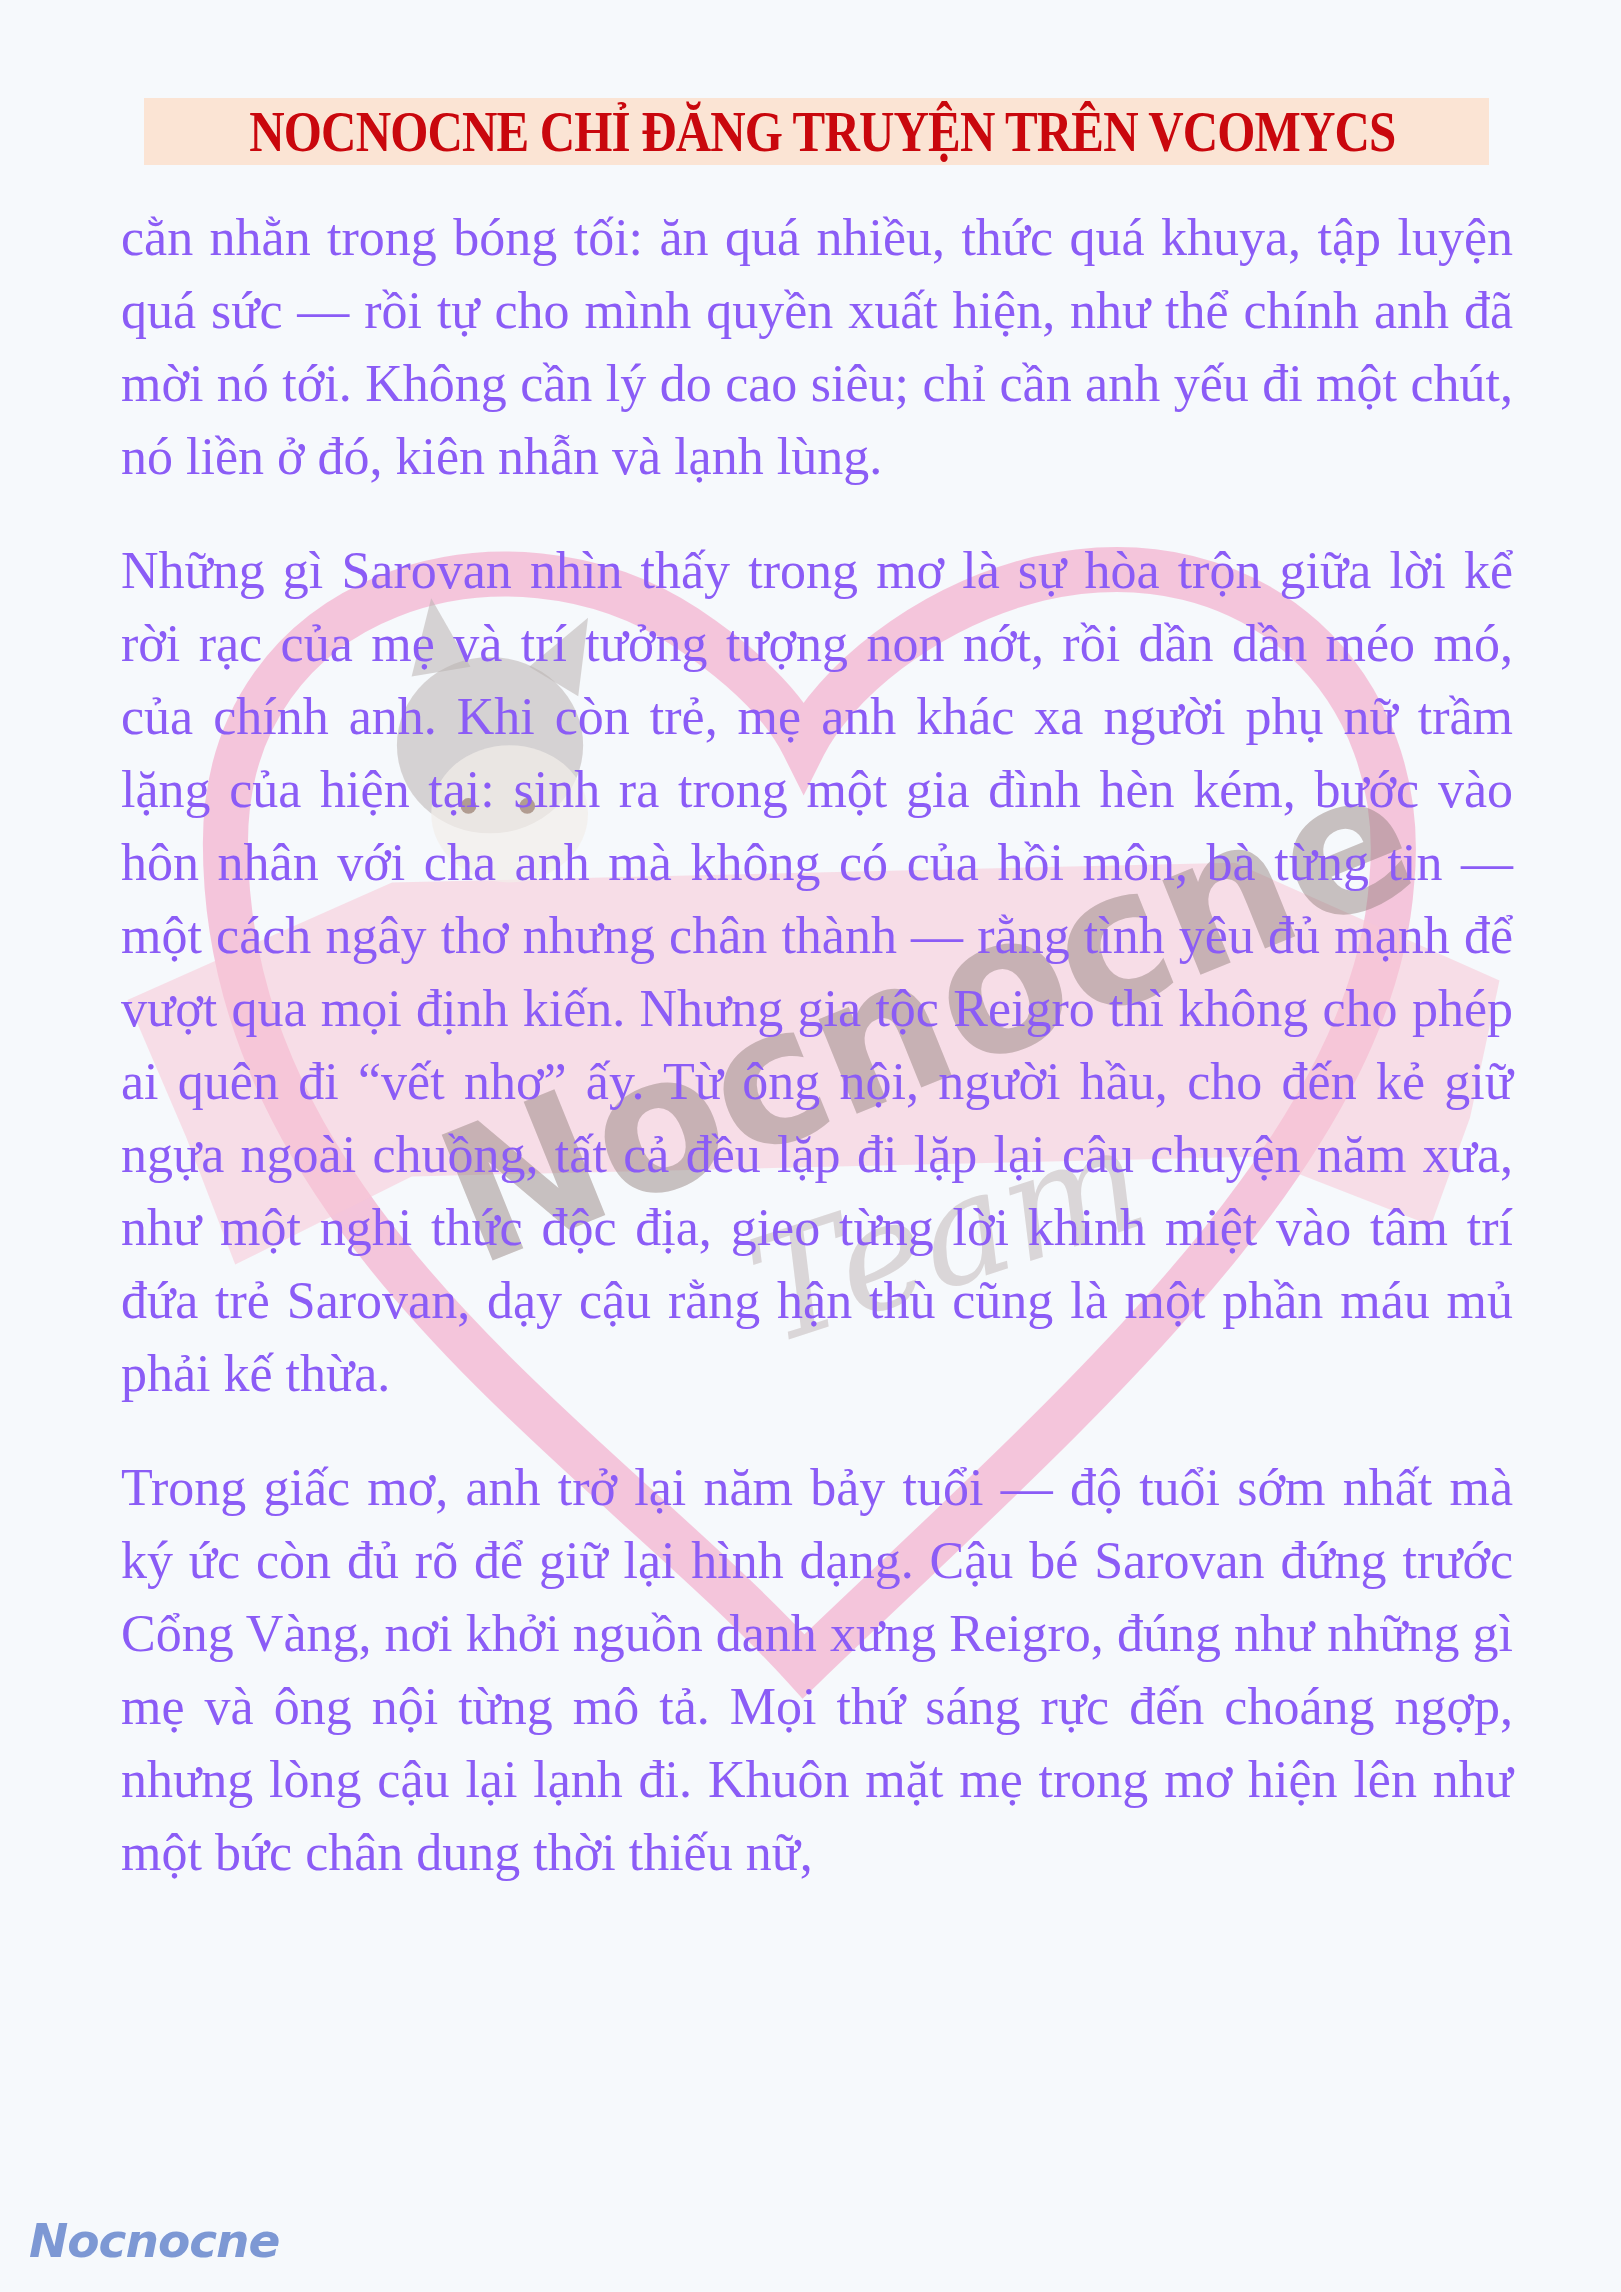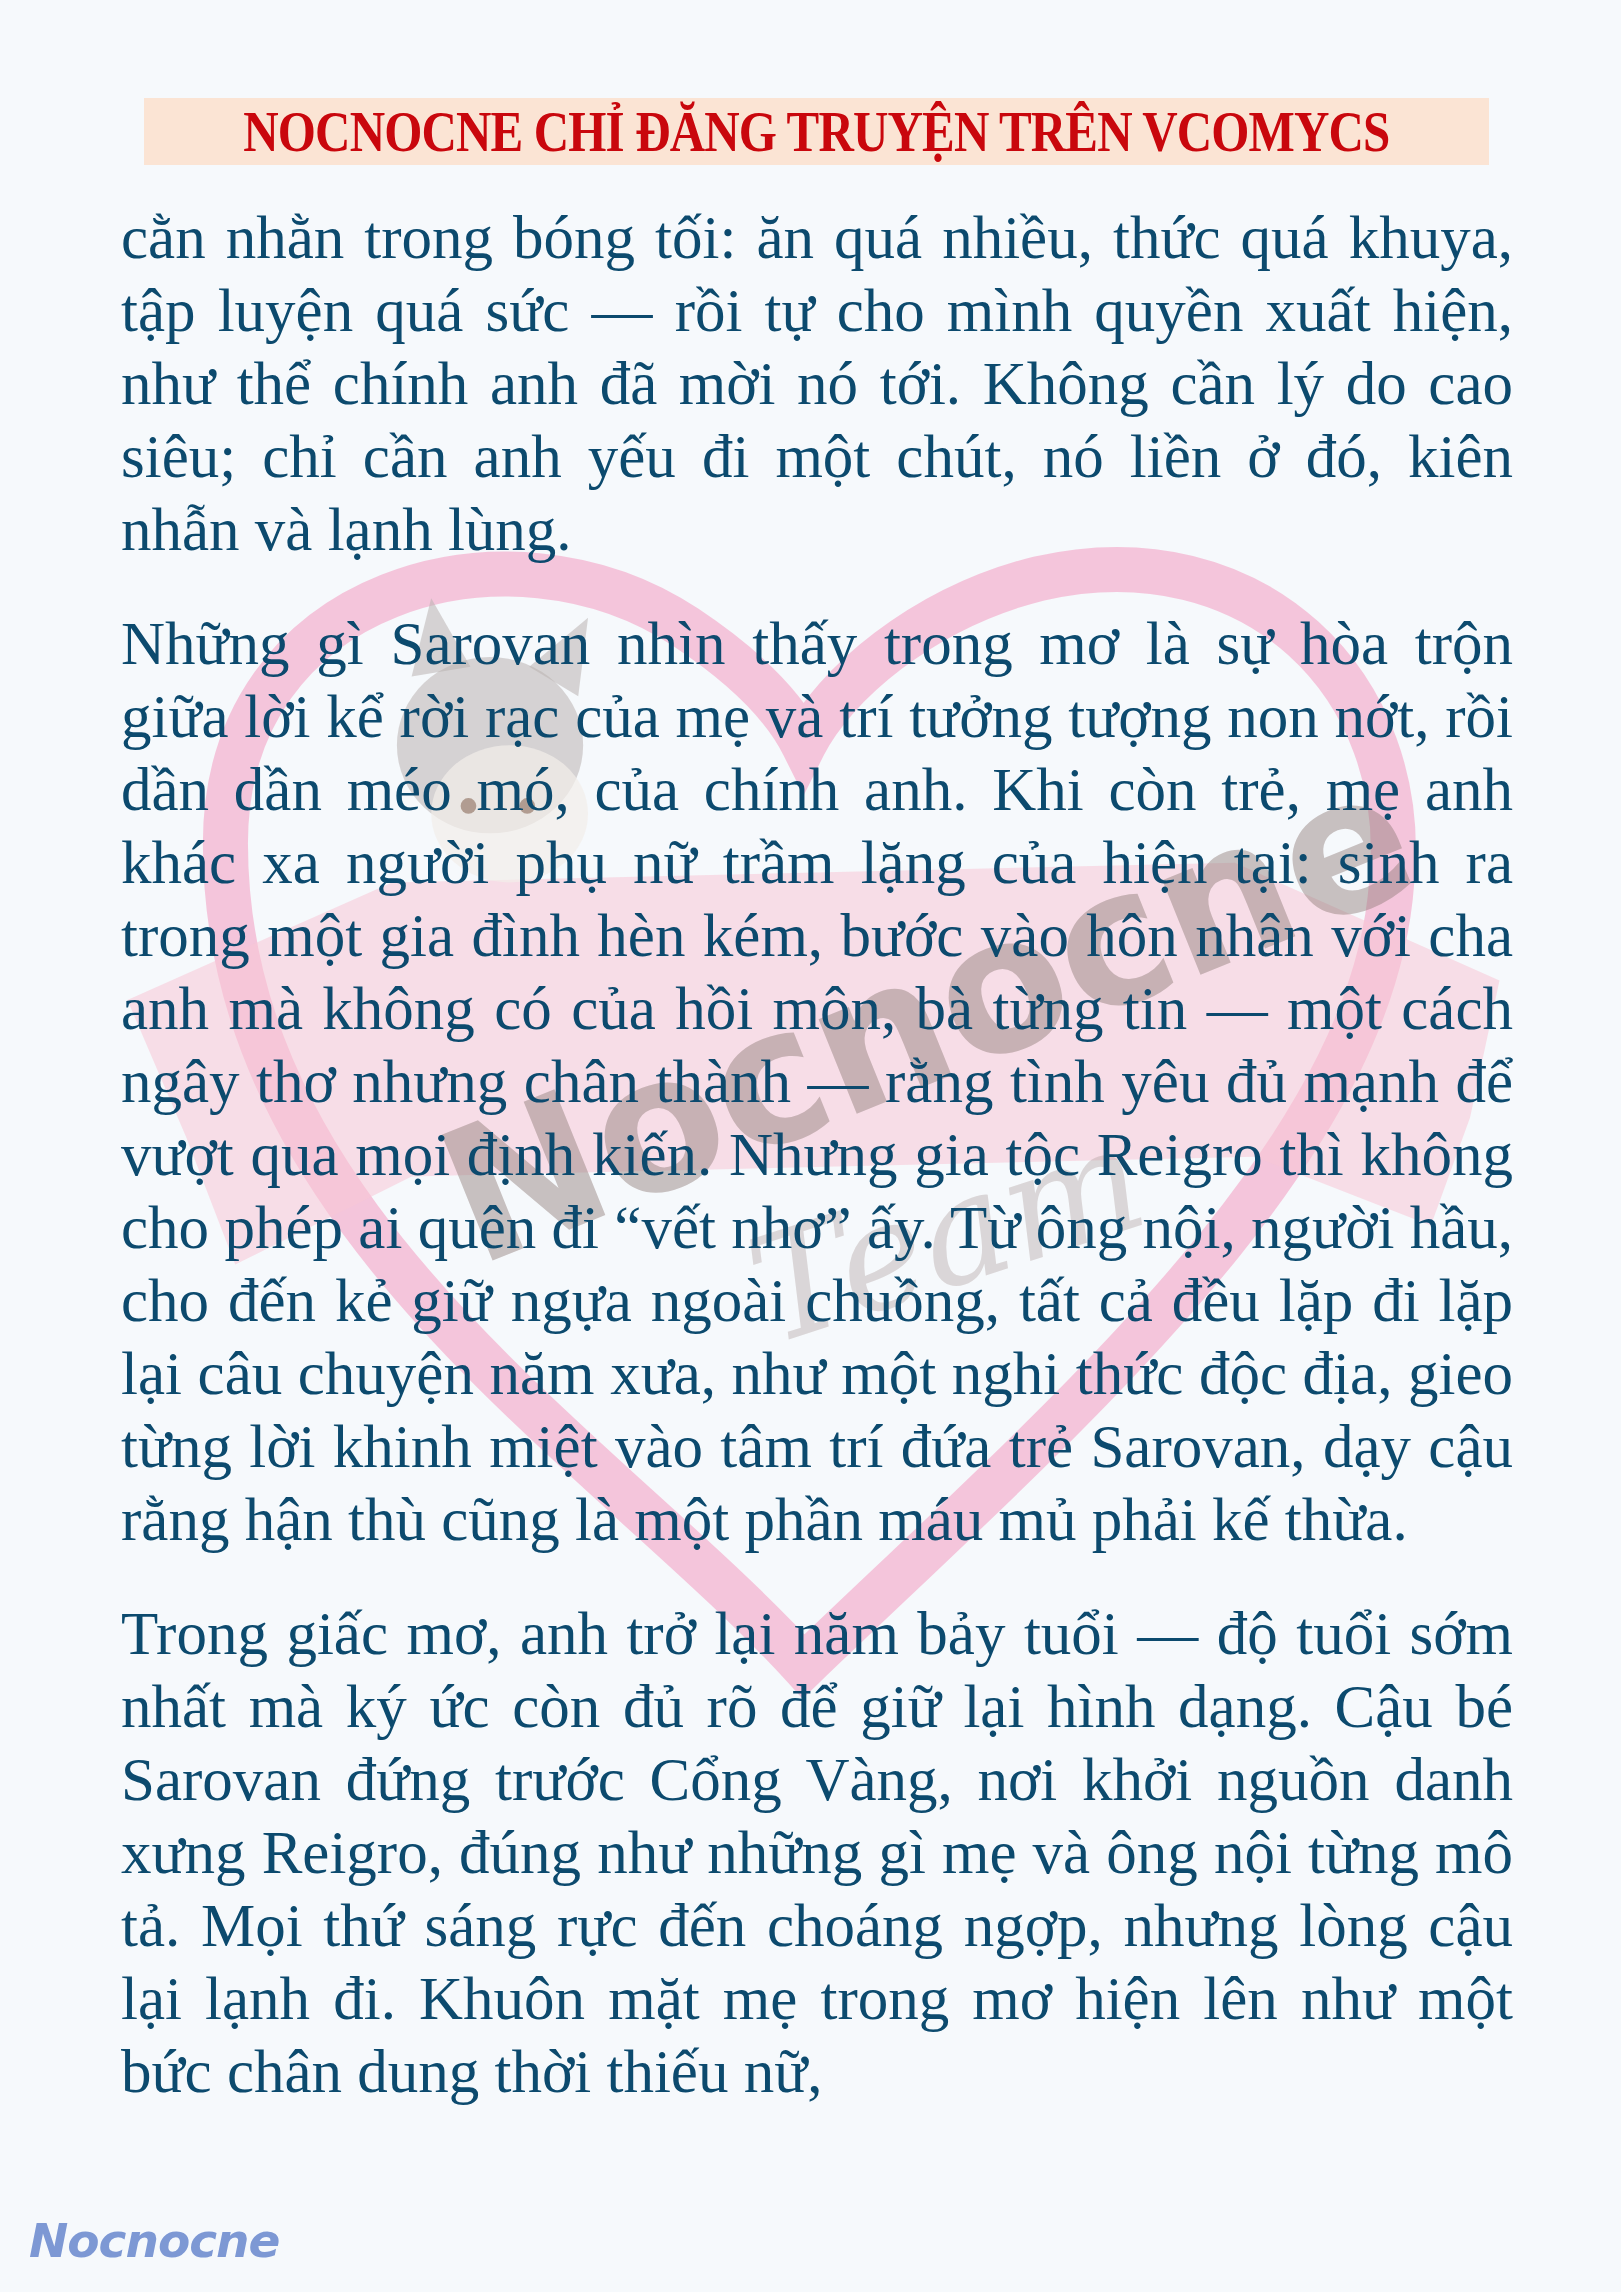--- a/index.html
+++ b/index.html
@@ -8,30 +8,30 @@
     background: #f6f9fc;
     font-family: "Liberation Serif", "DejaVu Serif", serif;
   }
   .watermark {
     position: absolute; left: 0; top: 0; width: 1621px; height: 2293px;
     pointer-events: none;
   }
   .banner {
     position: absolute; left: 144px; top: 98px; width: 1345px; height: 67px;
     background: #fbe4d4;
-    display: flex; align-items: center; justify-content: center;
+    display: flex; align-items: center; justify-content: flex-end;
   }
   .banner span {
     color: #c9070d; font-weight: bold; font-size: 57px; letter-spacing: -1px;
     font-family: "Liberation Serif", "DejaVu Serif", serif;
     transform: scaleX(0.86); transform-origin: center; white-space: nowrap;
   }
   .content {
     position: absolute; left: 121px; top: 201px; width: 1392px;
-    color: #0c4a6e; font-size: 61px; line-height: 73px;
+    color: #8b5cf6; font-size: 52px; line-height: 73px;
     text-align: justify;
   }
   .content p { margin: 0 0 41px 0; }
   .content p.first { margin-bottom: 41px; }
   .footer-logo {
     position: absolute; left: 29px; top: 2213px;
     font-family: "DejaVu Sans", sans-serif; font-style: italic; font-weight: bold;
     font-size: 47px; letter-spacing: -1px;
     color: #7d98d4;
   }

